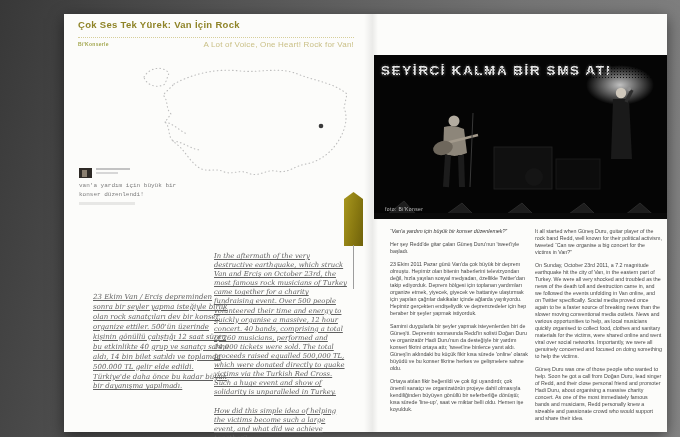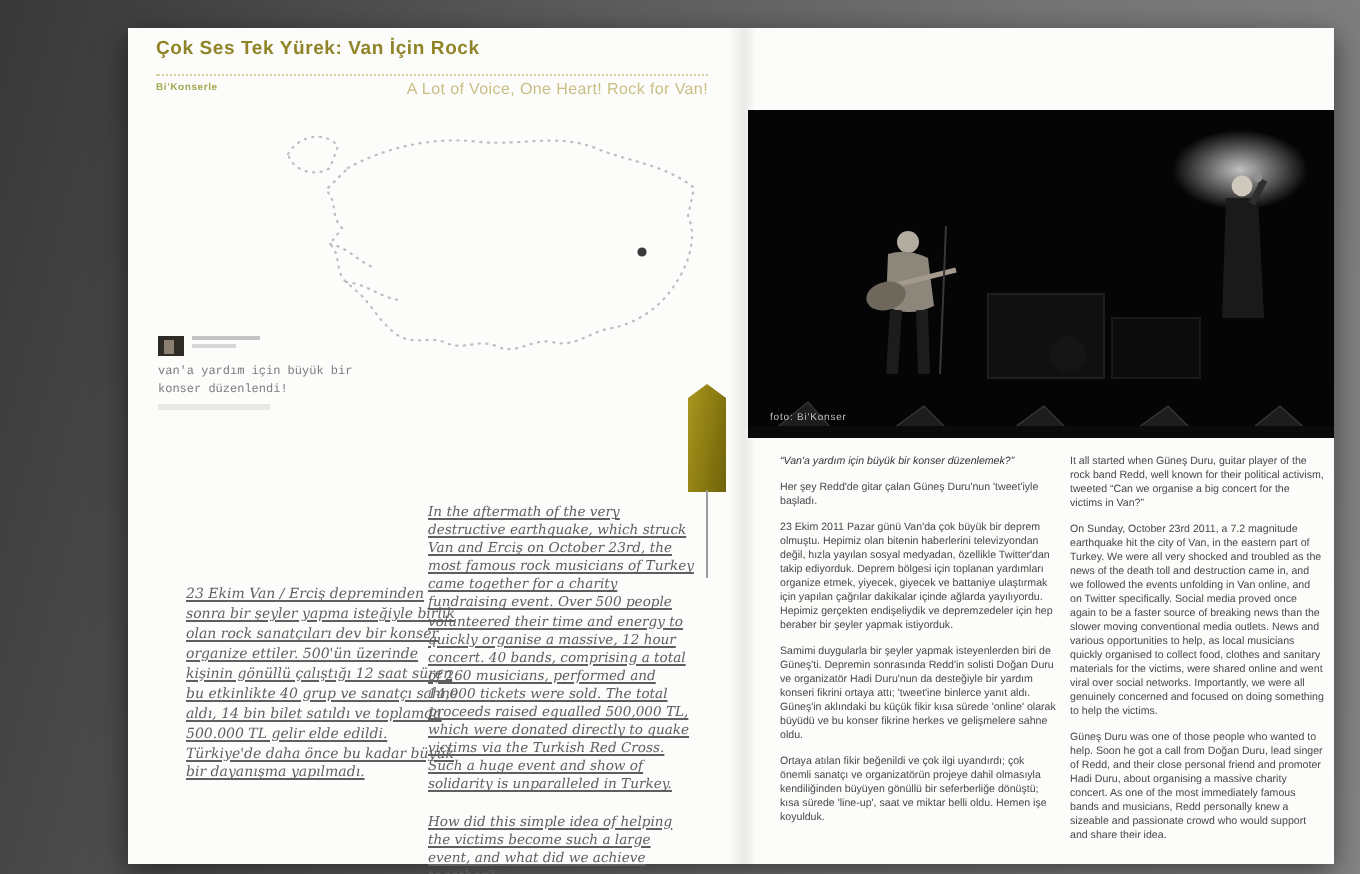--- a/index.html
+++ b/index.html
@@ -135,20 +135,21 @@
         <circle cx="160" cy="122" r="9" fill="#151515"></circle>
         <g fill="#1d1d1d" stroke="#3a3a3a" stroke-width="0.6">
           <path d="M8,164 L30,146 L46,164 Z"></path>
           <path d="M66,164 L88,148 L104,164 Z"></path>
           <path d="M126,164 L148,148 L164,164 Z"></path>
           <path d="M188,164 L210,148 L226,164 Z"></path>
           <path d="M246,164 L266,148 L284,164 Z"></path>
         </g>
         <rect x="0" y="158" width="293" height="6" fill="#0a0a0a"></rect>
       </svg>
+      <div class="led">SEYİRCİ KALMA BİR SMS AT!</div>
       <div class="credit">foto: Bi'Konser</div>
     </div>
 
     <div class="print colC">
         <p class="quote">“Van'a yardım için büyük bir konser düzenlemek?”</p>
         <p>Her şey Redd'de gitar çalan Güneş Duru'nun 'tweet'iyle başladı.</p>
         <p>23 Ekim 2011 Pazar günü Van'da çok büyük bir deprem olmuştu. Hepimiz olan bitenin haberlerini televizyondan değil, hızla yayılan sosyal medyadan, özellikle Twitter'dan takip ediyorduk. Deprem bölgesi için toplanan yardımları organize etmek, yiyecek, giyecek ve battaniye ulaştırmak için yapılan çağrılar dakikalar içinde ağlarda yayılıyordu. Hepimiz gerçekten endişeliydik ve depremzedeler için hep beraber bir şeyler yapmak istiyorduk.</p>
         <p>Samimi duygularla bir şeyler yapmak isteyenlerden biri de Güneş'ti. Depremin sonrasında Redd'in solisti Doğan Duru ve organizatör Hadi Duru'nun da desteğiyle bir yardım konseri fikrini ortaya attı; 'tweet'ine binlerce yanıt aldı. Güneş'in aklındaki bu küçük fikir kısa sürede 'online' olarak büyüdü ve bu konser fikrine herkes ve gelişmelere sahne oldu.</p>
         <p>Ortaya atılan fikir beğenildi ve çok ilgi uyandırdı; çok önemli sanatçı ve organizatörün projeye dahil olmasıyla kendiliğinden büyüyen gönüllü bir seferberliğe dönüştü; kısa sürede 'line-up', saat ve miktar belli oldu. Hemen işe koyulduk.</p>
       </div>

